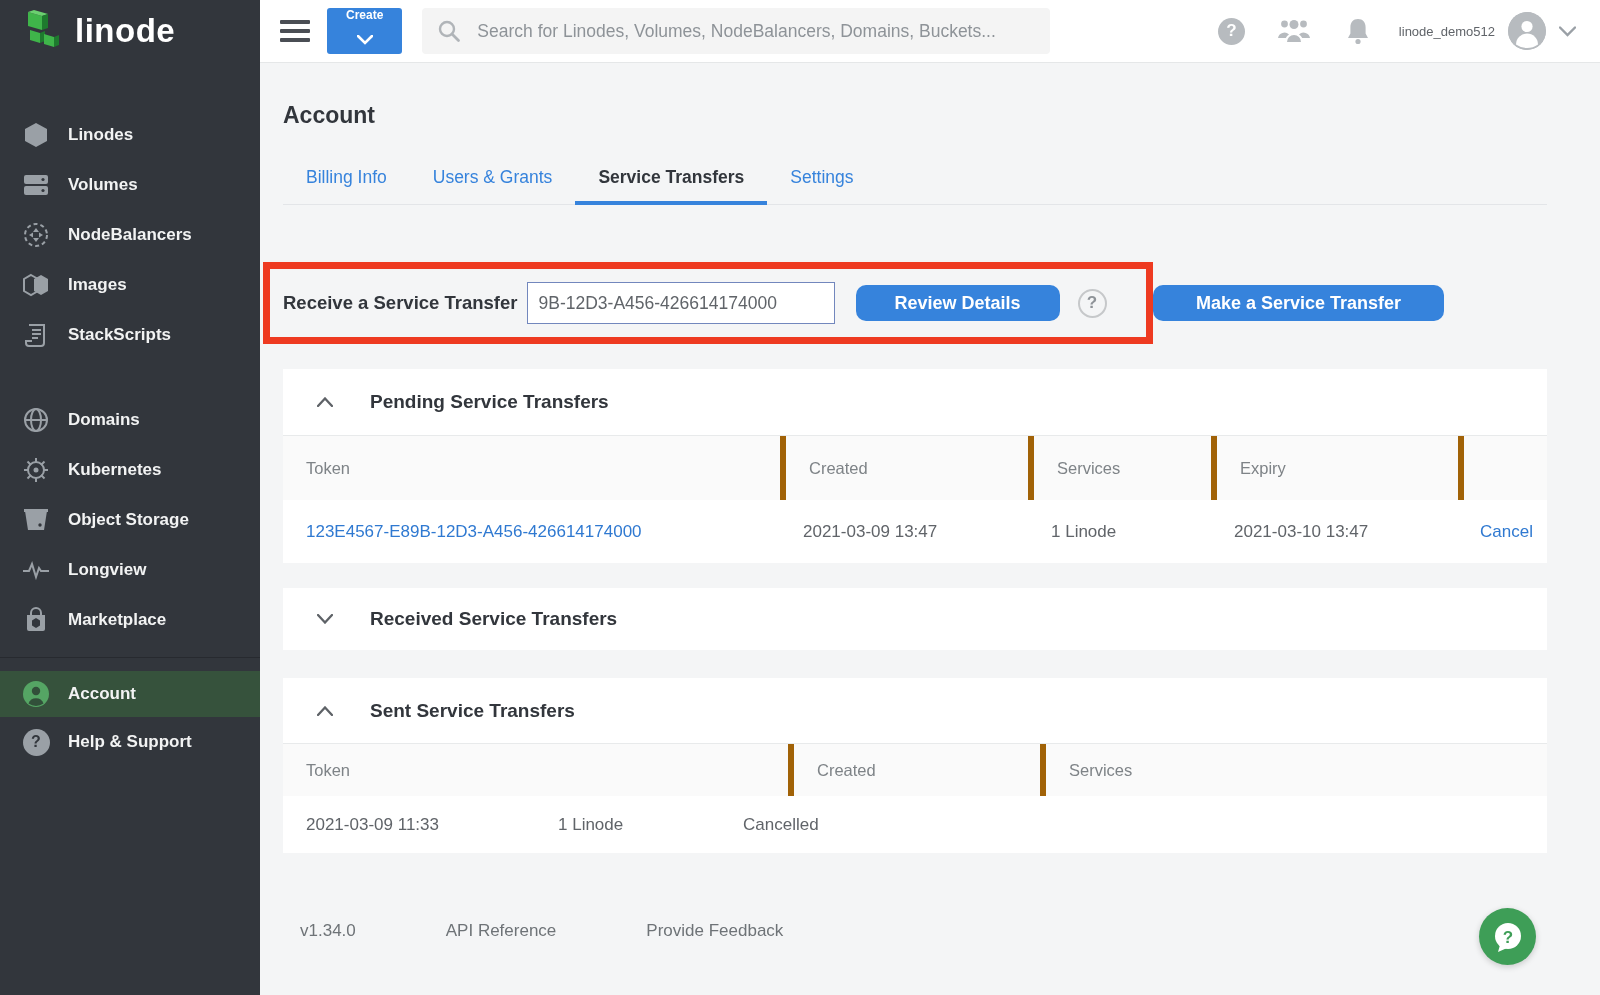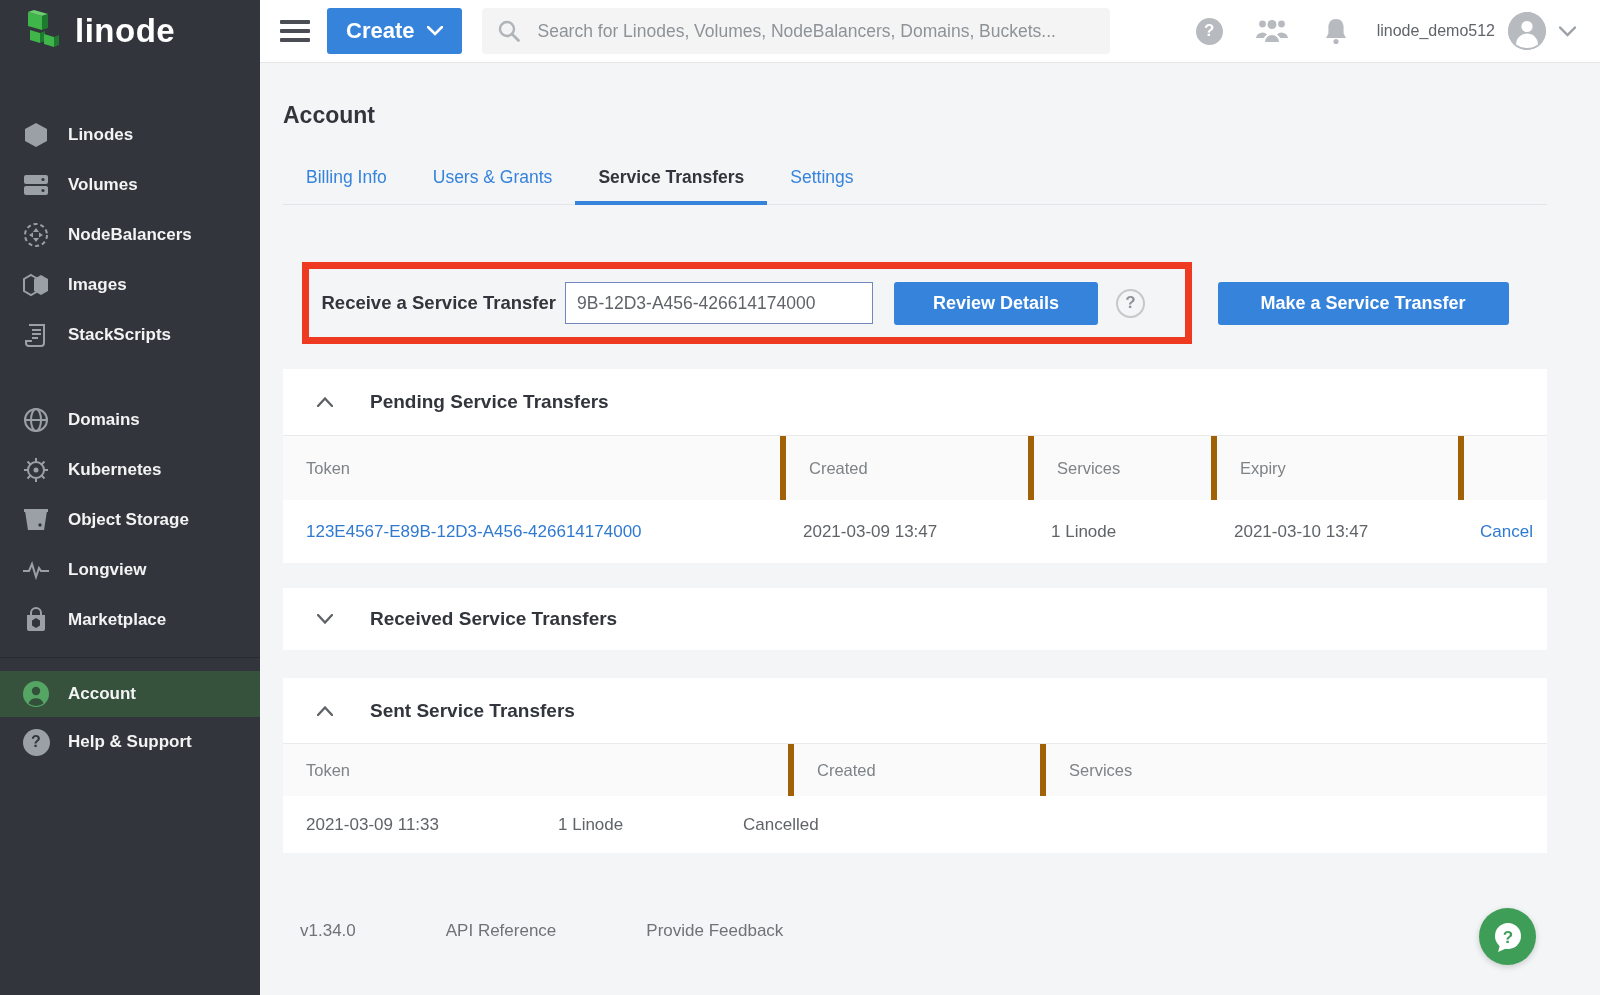--- a/index.html
+++ b/index.html
@@ -26,51 +26,51 @@
   .circle-glyph { width: 27px; height: 27px; border-radius: 50%; display: flex; align-items: center; justify-content: center;
     font-weight: bold; font-size: 16px; }
   .help-circle-side { background: #9aa0a6; color: #32363c; }
 
   
   .main { flex: 1; display: flex; flex-direction: column; min-width: 0; }
   .topbar { height: 63px; min-height: 63px; background: #ffffff; display: flex; align-items: center;
     padding: 0 24px 0 20px; border-bottom: 1px solid #e5e7e8; }
   .hamburger { width: 30px; display: flex; flex-direction: column; gap: 5px; cursor: pointer; }
   .hamburger span { display: block; height: 4px; background: #4a4e54; border-radius: 1px; }
-  .create-btn { margin-left: 17px; background: #3683dc; color: #fff; font-weight: bold; font-size: 22px;
+  .create-btn { margin-left: 17px; background: #3683dc; color: #fff; font-weight: bold; font-size: 12px;
     height: 46px; padding: 0 19px; border: none; border-radius: 3px; display: flex; align-items: center; gap: 13px;
-    cursor: pointer; font-family: inherit; }
+    cursor: pointer; font-family: inherit; flex-direction: column; }
   .searchbar { margin-left: 20px; width: 628px; height: 46px; background: #f4f4f4; border-radius: 4px;
     display: flex; align-items: center; padding: 0 15px; gap: 14px; }
   .searchbar input { flex: 1; border: none; background: transparent; outline: none; font-size: 17.5px;
     color: #606469; font-family: inherit; min-width: 0; }
   .searchbar input::placeholder { color: #8e9398; opacity: 1; }
   .topbar-right { margin-left: auto; display: flex; align-items: center; }
   .tb-icon { display: flex; align-items: center; justify-content: center; cursor: pointer; }
   .help-circle-top { width: 27px; height: 27px; border-radius: 50%; background: #b7bbbf; color: #ffffff;
     font-weight: bold; font-size: 17px; display: flex; align-items: center; justify-content: center; margin-left: 0; }
-  .username { margin-left: 28px; font-size: 16px; color: #606469; }
+  .username { margin-left: 28px; font-size: 13px; color: #606469; }
   .avatar { width: 38px; height: 38px; border-radius: 50%; background: #b7bbbf; margin-left: 13px; overflow: hidden;
     display: flex; align-items: center; justify-content: center; cursor: pointer; }
 
   
   .content { flex: 1; padding: 0 53px 0 23px; position: relative; overflow: hidden; background: #f4f5f6; }
   .page-title { margin: 39px 0 0 0; font-size: 23px; font-weight: bold; color: #32363c; }
   .tabs { display: flex; margin-top: 38px; border-bottom: 1px solid #e3e5e8; }
   .tab { padding: 0 23px 16px; font-size: 17.5px; color: #3683dc; cursor: pointer; white-space: nowrap; }
   .tab.active { color: #32363c; font-weight: bold; border-bottom: 4px solid #3683dc; padding-bottom: 12px; margin-bottom: -1px; }
 
-  .transfer-row { margin-top: 57px; display: flex; align-items: center; justify-content: center; gap: 26px; }
+  .transfer-row { margin-top: 57px; display: flex; align-items: center; justify-content: flex-start; }
   .red-box { border: 7px solid #ee3a21; width: 890px; height: 82px; margin-left: -20px;
     display: flex; align-items: center; padding-left: 13px; background: transparent; }
   .receive-label { font-size: 18.5px; font-weight: bold; color: #32363c; white-space: nowrap; }
   .receive-input { margin-left: 9px; width: 308px; height: 42px; border: 1px solid #7287bd; border-radius: 0;
     background: #fff; font-size: 17.5px; color: #606469; padding: 0 11px; font-family: inherit; outline: none; }
-  .btn-blue { background: #3683dc; color: #fff; font-weight: bold; font-size: 18px; border: none; border-radius: 3px;
-    height: 43px; cursor: pointer; font-family: inherit; }
+  .btn-blue { background: #3683dc; color: #fff; font-weight: bold; font-size: 18px; border: none; border-radius: 10px;
+    height: 36px; cursor: pointer; font-family: inherit; }
   .review-btn { margin-left: 21px; width: 204px; }
   .qmark-outline { margin-left: 18px; width: 29px; height: 29px; border: 2px solid #c6c8ca; border-radius: 50%;
     color: #8e9398; font-weight: bold; font-size: 17px; display: flex; align-items: center; justify-content: center;
     cursor: pointer; }
   .make-btn { width: 291px; }
 
   .panel { background: #ffffff; }
   .panel.pending { margin-top: 25px; }
   .panel.received { margin-top: 25px; }
   .panel.sent { margin-top: 28px; }

